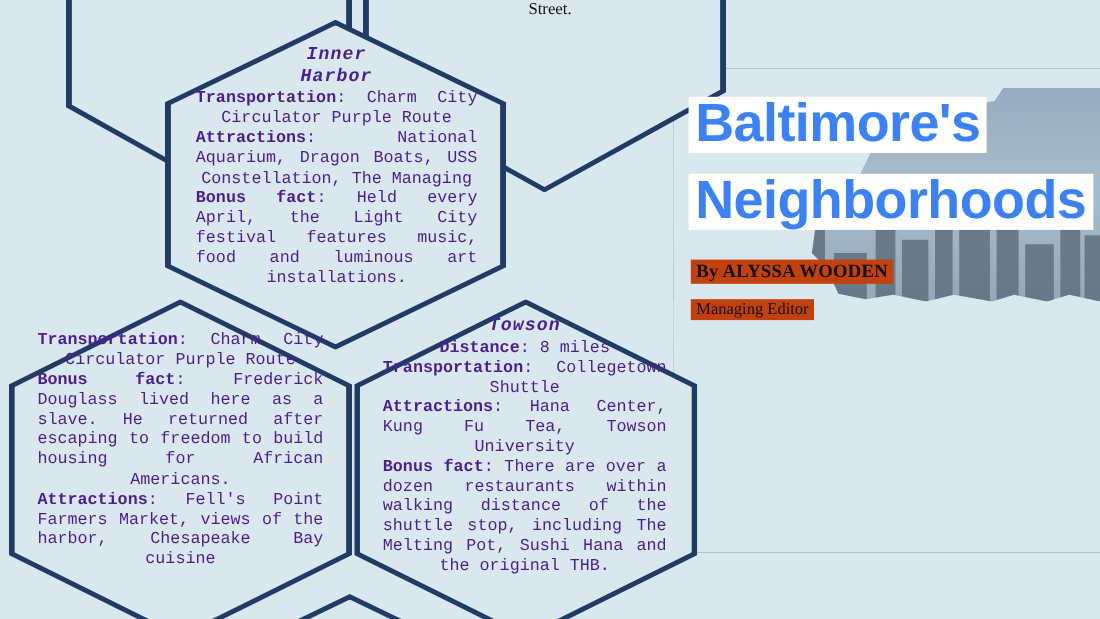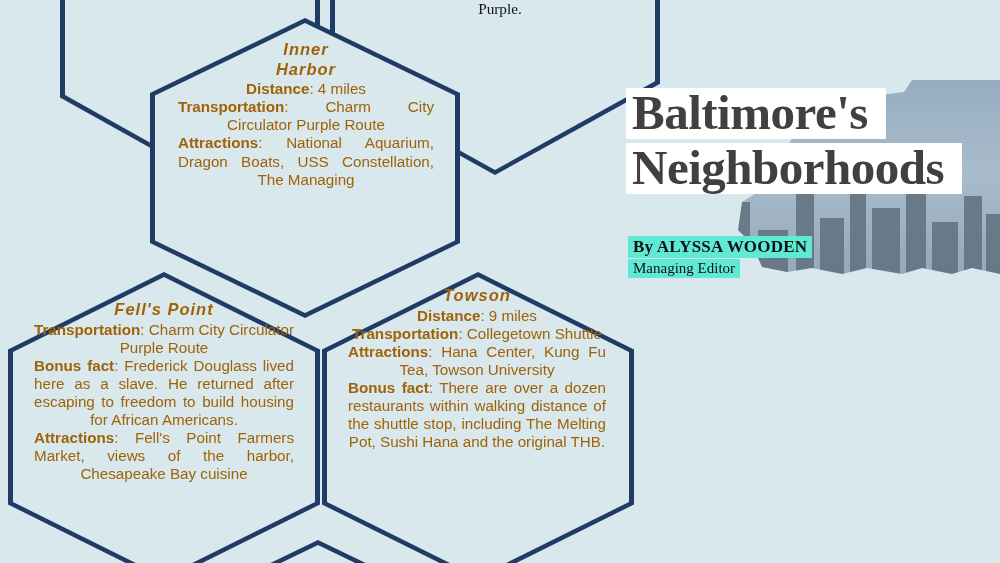--- a/index.html
+++ b/index.html
@@ -76,70 +76,70 @@
   #headline {
     position: absolute;
     left: 626px;
     top: 88px;
     width: 310px;
     z-index: 5;
   }
   #headline .line {
     background: #ffffff;
     display: inline-block;
-    padding: 0 18px 2px 6px;
-    font-family: Liberation Serif, serif;
+    padding: 0 6px 2px 6px;
+    font-family: Liberation Sans, sans-serif;
     font-weight: bold;
-    color: #404040;
+    color: #3b82f6;
     line-height: 1.0;
     letter-spacing: -0.5px;
   }
   #headline .l1 { font-size: 49px; }
-  #headline .l2 { font-size: 49px; margin-top: 4px; }
+  #headline .l2 { font-size: 49px; margin-top: 19px; }
 
   #byline {
     position: absolute;
     left: 628px;
     top: 236px;
     z-index: 6;
   }
   #byline .bl {
-    background: #5eead4;
+    background: #c2410c;
     display: inline-block;
     padding: 1px 5px;
     font-family: "Liberation Serif", serif;
     color: #111;
   }
   #byline .author {
     font-weight: bold;
     font-size: 17px;
     letter-spacing: .2px;
   }
   #byline .role {
     font-size: 15px;
-    margin-top: 1px;
+    margin-top: 14px;
   }
 
   
   .hex {
     position: absolute;
     clip-path: polygon(50% 0%, 100% 25%, 100% 75%, 50% 100%, 0% 75%, 0% 25%);
     background: #1f3b66;
   }
   .hex .inner {
     position: absolute;
     inset: 5px;
     clip-path: polygon(50% 0%, 100% 25%, 100% 75%, 50% 100%, 0% 75%, 0% 25%);
     background: #d8e8ed;
   }
   .hexcontent {
     position: absolute;
     text-align: center;
-    color: #a16207;
-    font-family: Liberation Sans, sans-serif;
+    color: #4c1d95;
+    font-family: Liberation Mono, monospace;
     font-size: 15.2px;
     line-height: 1.19;
   }
   .hexcontent .name {
     font-style: italic;
     font-weight: bold;
     font-size: 16.5px;
     letter-spacing: 1px;
     margin-bottom: 1px;
     white-space: pre-line;
@@ -206,49 +206,48 @@
     <div class="bl role">Managing Editor</div>
   </div>
 
   <div class="hex" style="left:60px; top:-120px; width:260px; height:290px;">
     <div class="inner"></div>
   </div>
   <div class="hex" style="left:330px; top:-190px; width:330px; height:365px;">
     <div class="inner"></div>
   </div>
   <div style="position:absolute; left:380px; top:0px; width:240px; text-align:center;
-              font-family:'Liberation Serif',serif; font-size:15.2px; color:#111;">Purple.</div>
+              font-family:'Liberation Serif',serif; font-size:15.2px; color:#111;">Street.</div>
 
   <div class="hex" style="left:150px; top:18px; width:310px; height:300px;">
     <div class="inner"></div>
   </div>
   <div class="hexcontent" style="left:178px; top:40px; width:256px;">
     <div class="name">Inner
 Harbor</div>
-    <p><b>Distance</b>: <span>4 miles</span></p>
     <p><b>Transportation</b>: <span>Charm City Circulator Purple Route</span></p>
     <p><b>Attractions</b>: <span>National Aquarium, Dragon Boats, USS Constellation, The Managing</span></p>
+    <p><b>Bonus fact</b>: <span>Held every April, the Light City festival features music, food and luminous art installations.</span></p>
   </div>
 
   <div class="hex" style="left:8px; top:272px; width:312px; height:310px;">
     <div class="inner"></div>
   </div>
   <div class="hexcontent" style="left:34px; top:300px; width:260px;">
-    <div class="name">Fell's Point</div>
     <p><b>Transportation</b>: <span>Charm City Circulator Purple Route</span></p>
     <p><b>Bonus fact</b>: <span>Frederick Douglass lived here as a slave. He returned after escaping to freedom to build housing for African Americans.</span></p>
     <p><b>Attractions</b>: <span>Fell's Point Farmers Market, views of the harbor, Chesapeake Bay cuisine</span></p>
   </div>
 
   <div class="hex" style="left:322px; top:272px; width:312px; height:310px;">
     <div class="inner"></div>
   </div>
   <div class="hexcontent" style="left:348px; top:286px; width:258px;">
     <div class="name">Towson</div>
-    <p><b>Distance</b>: <span>9 miles</span></p>
+    <p><b>Distance</b>: <span>8 miles</span></p>
     <p><b>Transportation</b>: <span>Collegetown Shuttle</span></p>
     <p><b>Attractions</b>: <span>Hana Center, Kung Fu Tea, Towson University</span></p>
     <p><b>Bonus fact</b>: <span>There are over a dozen restaurants within walking distance of the shuttle stop, including The Melting Pot, Sushi Hana and the original THB.</span></p>
   </div>
 
   <div class="hex" style="left:168px; top:540px; width:300px; height:290px;">
     <div class="inner"></div>
   </div>
 
 </div>

